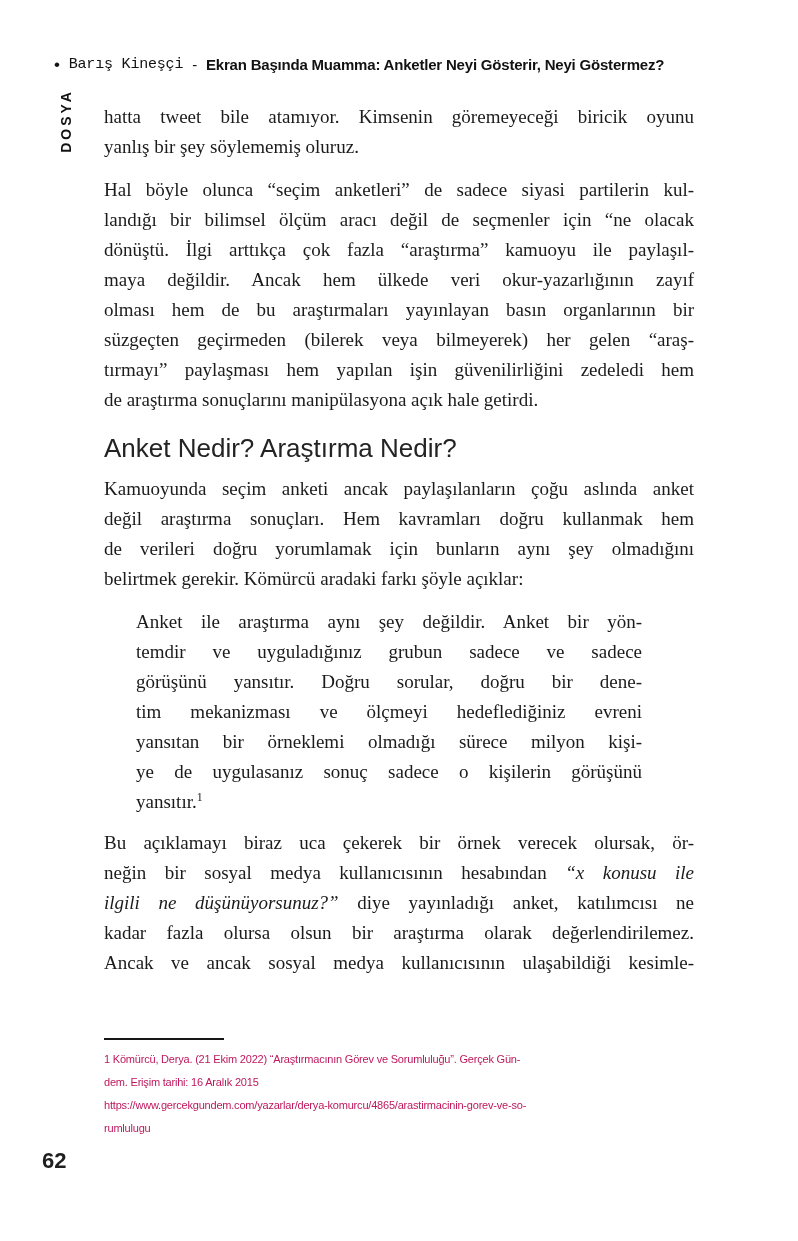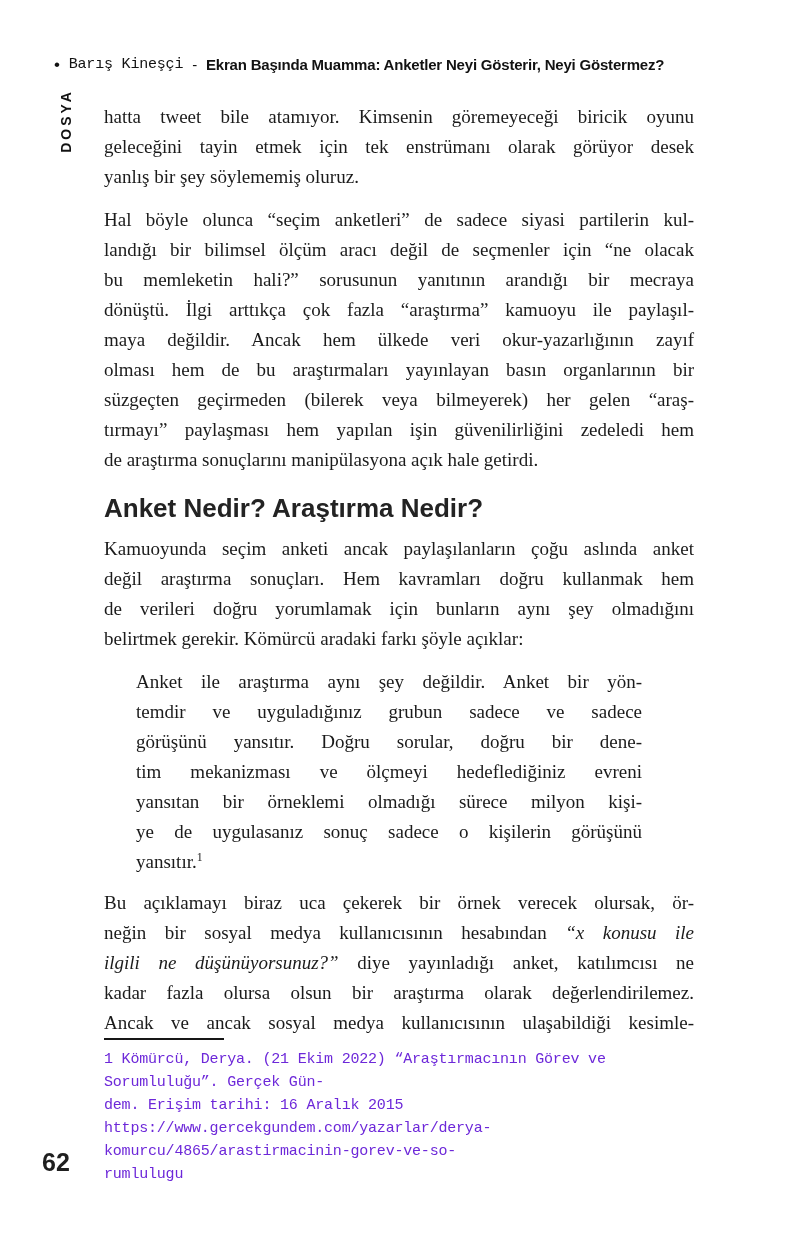--- a/index.html
+++ b/index.html
@@ -35,63 +35,61 @@
     position:absolute;left:104px;top:102px;width:590px;
     font-size:19px;line-height:30px;
   }
   .para{margin:0 0 13px 0;}
   .line{text-align:justify;text-align-last:justify;}
   .line.last{text-align-last:left;}
   .it{font-style:italic;}
   sup{font-size:0.62em;vertical-align:super;line-height:0;}
   .section-heading{
     font-family:"Liberation Sans","DejaVu Sans",sans-serif;
-    font-weight:700;font-size:26px;line-height:34px;
+    font-weight:400;font-size:26px;line-height:34px;
     color:#232323;margin:16px 0 9px 0;letter-spacing:0;
   }
   .blockquote{margin:12px 52px 11px 32px;}
   
   .footnote-block{
     position:absolute;left:104px;top:1038px;width:594px;
-    font-family:Liberation Mono, monospace;
-    font-size:15px;line-height:23px;letter-spacing:-0.2px;color:#6d28d9;
+    font-family:Liberation Sans, sans-serif;
+    font-size:11px;line-height:23px;letter-spacing:-0.2px;color:#be185d;
   }
   .footnote-rule{width:120px;height:2px;background:#161616;margin:0 0 8px 0;}
   .footnote-line{white-space:normal;}
   
   .page-number{
     position:absolute;left:42px;top:1148px;
     font-family:"Liberation Sans","DejaVu Sans",sans-serif;
-    font-weight:700;font-size:25px;color:#1f1f1f;
+    font-weight:700;font-size:22px;color:#1f1f1f;
   }
 </style>
 </head>
 <body>
 
 <div class="page">
 
   <header class="running-head">
     <span class="bullet">•</span>
     <span class="author">Barış Kineşçi</span>
     <span class="sep">-</span>
     <span class="chapter">Ekran Başında Muamma: Anketler Neyi Gösterir, Neyi Göstermez?</span>
   </header>
 
   <div class="edge-label">DOSYA</div>
 
   <main id="article" class="article">
       <div class="para">
         <div class="line"><span>hatta tweet bile atamıyor. Kimsenin göremeyeceği biricik oyunu</span></div>
-        <div class="line"><span>geleceğini tayin etmek için tek enstrümanı olarak görüyor desek</span></div>
         <div class="line last"><span>yanlış bir şey söylememiş oluruz.</span></div>
       </div>
       <div class="para">
         <div class="line"><span>Hal böyle olunca “seçim anketleri” de sadece siyasi partilerin kul-</span></div>
         <div class="line"><span>landığı bir bilimsel ölçüm aracı değil de seçmenler için “ne olacak</span></div>
-        <div class="line"><span>bu memleketin hali?” sorusunun yanıtının arandığı bir mecraya</span></div>
         <div class="line"><span>dönüştü. İlgi arttıkça çok fazla “araştırma” kamuoyu ile paylaşıl-</span></div>
         <div class="line"><span>maya değildir. Ancak hem ülkede veri okur-yazarlığının zayıf</span></div>
         <div class="line"><span>olması hem de bu araştırmaları yayınlayan basın organlarının bir</span></div>
         <div class="line"><span>süzgeçten geçirmeden (bilerek veya bilmeyerek) her gelen “araş-</span></div>
         <div class="line"><span>tırmayı” paylaşması hem yapılan işin güvenilirliğini zedeledi hem</span></div>
         <div class="line last"><span>de araştırma sonuçlarını manipülasyona açık hale getirdi.</span></div>
       </div>
       <h2 class="section-heading">Anket Nedir? Araştırma Nedir?</h2>
       <div class="para">
         <div class="line"><span>Kamuoyunda seçim anketi ancak paylaşılanların çoğu aslında anket</span></div>

